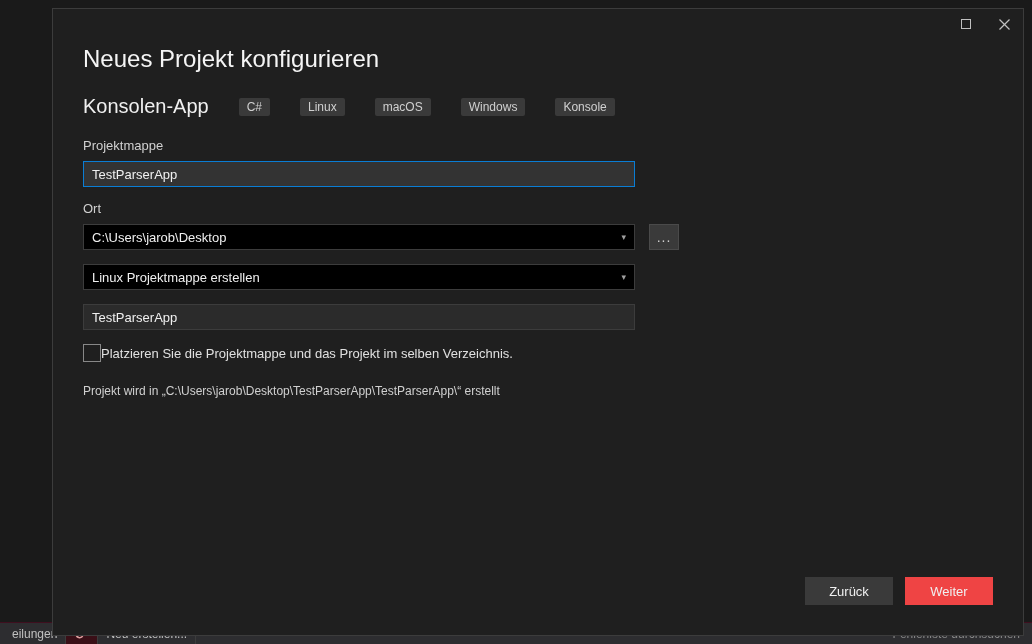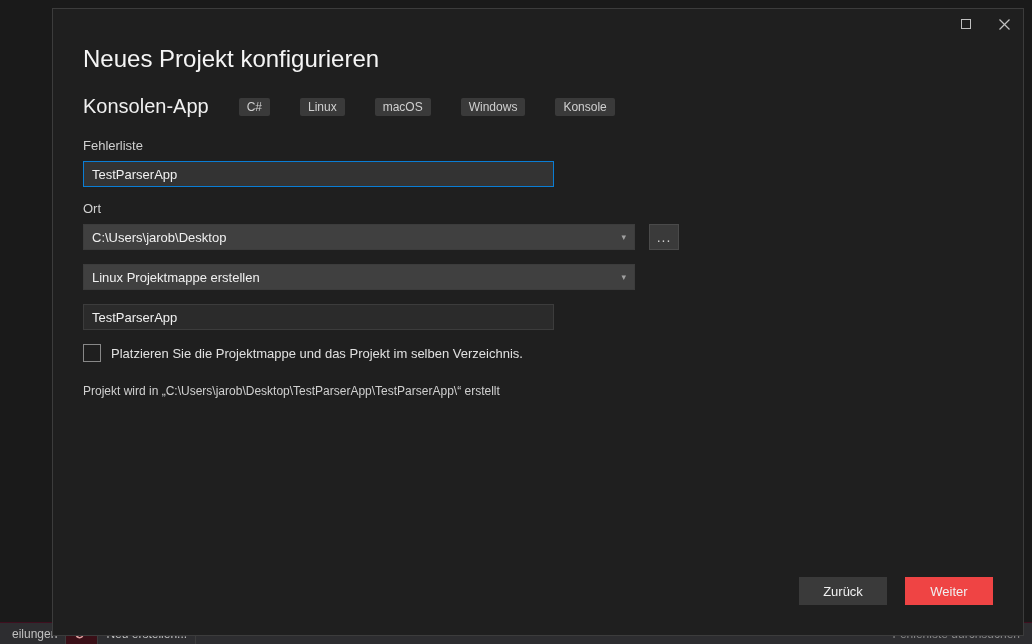--- a/index.html
+++ b/index.html
@@ -73,21 +73,21 @@
     .label {
       font-size: 13px;
       color: #d0d0d0;
       margin-bottom: 8px;
       display: flex;
       align-items: center;
       gap: 6px;
     }
     .field-row { margin-bottom: 14px; }
     .text-input {
-      width: 471px;
+      width: 552px;
       height: 26px;
       background: #2b2b2b;
       border: 1px solid #4d4d4d;
       color: #f0f0f0;
       padding: 0 8px;
       font-size: 13px;
       font-family: inherit;
     }
     .text-input.focused {
       background: #333333;
@@ -98,21 +98,21 @@
       border: 1px solid #3c3c3c;
     }
     .combo-row {
       display: flex;
       align-items: center;
       gap: 14px;
     }
     .combo {
       width: 552px;
       height: 26px;
-      background: #404040;
+      background: #000000;
       border: 1px solid #3c3c3c;
       color: #f0f0f0;
       font-size: 13px;
       display: flex;
       align-items: center;
       justify-content: space-between;
       padding: 0 8px;
       cursor: pointer;
     }
     .combo .chev { color: #a0a0a0; font-size: 9px; }
@@ -138,40 +138,39 @@
       font-size: 10px;
       display: inline-flex;
       align-items: center;
       justify-content: center;
       font-style: italic;
       font-family: "Georgia", serif;
     }
     .checkbox-row {
       display: flex;
       align-items: center;
-      gap: 10px;
       margin-top: 8px;
       margin-bottom: 22px;
     }
     .checkbox {
       width: 18px;
       height: 18px;
       border: 1px solid #888;
       background: transparent;
       cursor: pointer;
     }
     .checkbox-label { font-size: 13px; color: #e0e0e0; }
     .status-line {
       font-size: 12px;
       color: #d0d0d0;
     }
     .footer {
       display: flex;
       justify-content: flex-end;
-      gap: 18px;
+      gap: 12px;
       padding: 14px 30px 30px 30px;
     }
     .btn {
       min-width: 88px;
       height: 28px;
       border: none;
       font-size: 13px;
       font-family: inherit;
       cursor: pointer;
       color: #f0f0f0;
@@ -244,21 +243,21 @@
     <div class="subheader">
       <div class="subtitle">Konsolen-App</div>
       <span class="tag">C#</span>
       <span class="tag">Linux</span>
       <span class="tag">macOS</span>
       <span class="tag">Windows</span>
       <span class="tag">Konsole</span>
     </div>
 
     <div class="field-row">
-      <div class="label">Fehlerliste</div>
+      <div class="label">Projektmappe</div>
       <input class="text-input focused" type="text" value="TestParserApp" style="">
     </div>
 
     <div class="field-row">
       <div class="label">Ort</div>
       <div class="combo-row">
         <div class="combo">
           <span>C:\Users\jarob\Desktop</span>
           <span class="chev">▾</span>
         </div>

